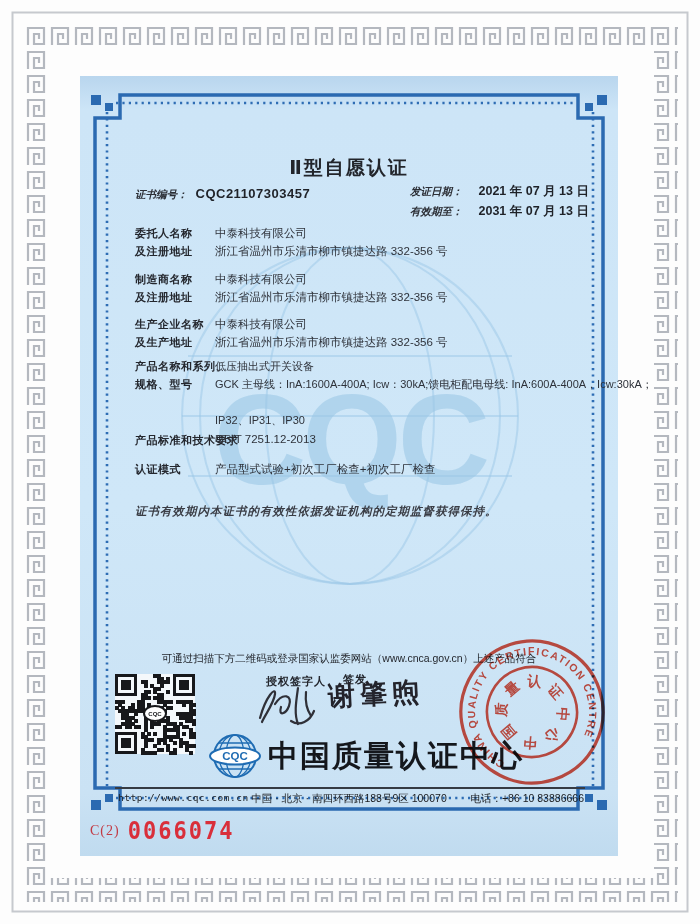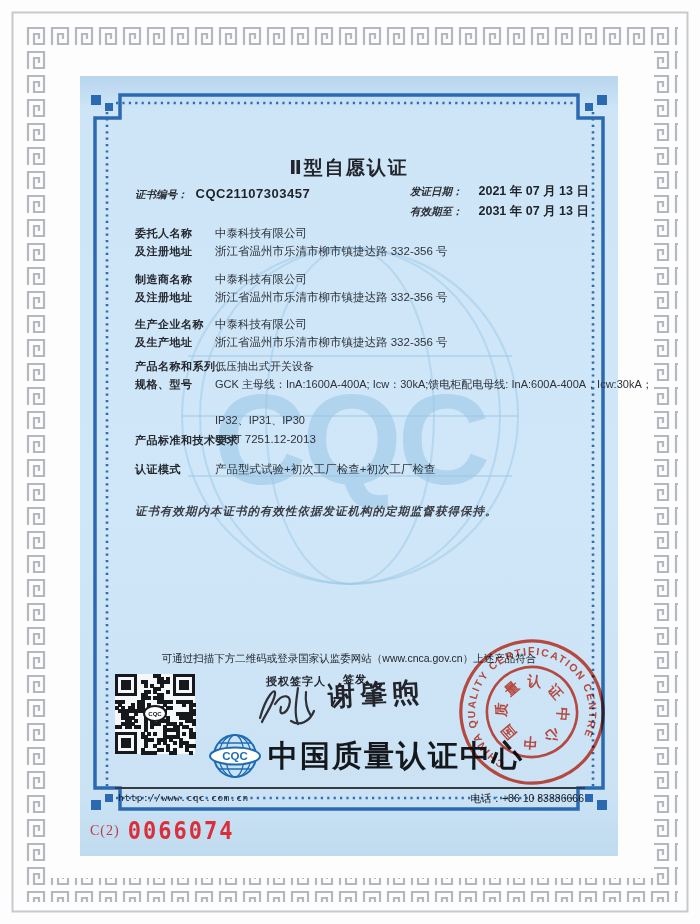--- a/index.html
+++ b/index.html
@@ -400,20 +400,21 @@
         <line x1="10" y1="14" x2="44" y2="14" stroke-width="1.3"></line>
         <line x1="10" y1="40" x2="44" y2="40" stroke-width="1.3"></line>
       </g>
       <ellipse cx="27" cy="27" rx="25" ry="8.5" fill="#ffffff" stroke="#1f6cb3" stroke-width="2"></ellipse>
       <text x="27" y="31" text-anchor="middle" font-family="Liberation Sans, sans-serif" font-size="11.5" font-weight="700" fill="#1f6cb3">CQC</text>
     </svg>
     <div class="orgname">中国质量认证中心</div>
 
     <div class="rule"></div>
     <div class="furl">http://www.cqc.com.cn</div>
+    <div class="faddr">中国 · 北京 · 南四环西路188号9区    100070</div>
     <div class="fphone">
       <span>电话：</span><span>+86 10 83886666</span>
     </div>
 
     <svg class="stamp" viewBox="0 0 160 160" xmlns="http://www.w3.org/2000/svg">
       <defs>
         <path id="stampArc" d="M80,137 A57,57 0 1 1 80.01,137" fill="none"></path>
       </defs>
       <circle cx="80" cy="80" r="71" fill="none" stroke="#e14433" stroke-width="3.2"></circle>
       <circle cx="80" cy="80" r="45" fill="none" stroke="#e14433" stroke-width="2.6"></circle>

